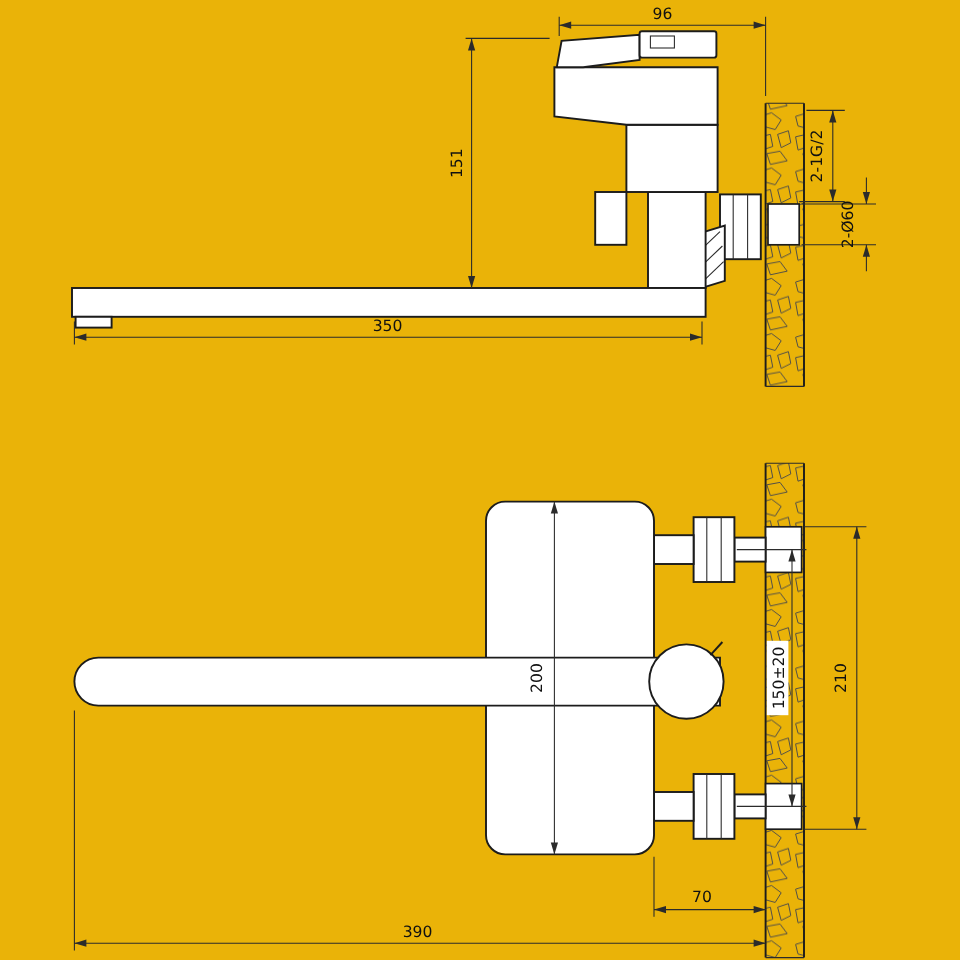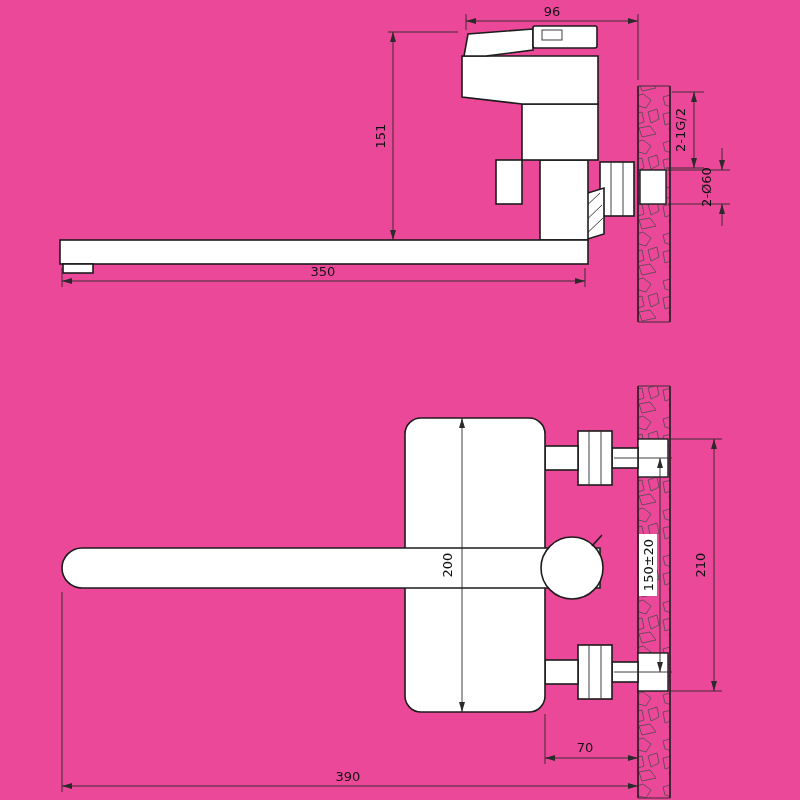--- a/index.html
+++ b/index.html
@@ -1,16 +1,16 @@
 <!DOCTYPE html>
 <html><head>
 <meta charset="utf-8">
 <style>
   html,body{margin:0;padding:0;background:#ffffff}
-  .canvas{width:800px;height:800px;background:#ec4899;position:relative;overflow:hidden;font-family:"DejaVu Sans",sans-serif}
+  .canvas{width:800px;height:800px;background:#eab308;position:relative;overflow:hidden;font-family:"DejaVu Sans",sans-serif}
   svg{display:block}
   .ol{stroke:#1c1c1c;stroke-width:1.6;fill:#ffffff;stroke-linejoin:miter}
   .oln{stroke:#1c1c1c;stroke-width:1.6;fill:none}
   .ol2{stroke:#1c1c1c;stroke-width:1.4;fill:#ffffff}
   .thin{stroke:#2b2b2b;stroke-width:0.9;fill:none}
   .ah{fill:#2b2b2b;stroke:none}
   .stone{stroke:#4a4a4a;stroke-width:0.8;fill:none}
   .bg{fill:#ffffff;stroke:none}
   text.dim{font-family:"DejaVu Sans",sans-serif;font-size:13px;fill:#111111}
 </style>

